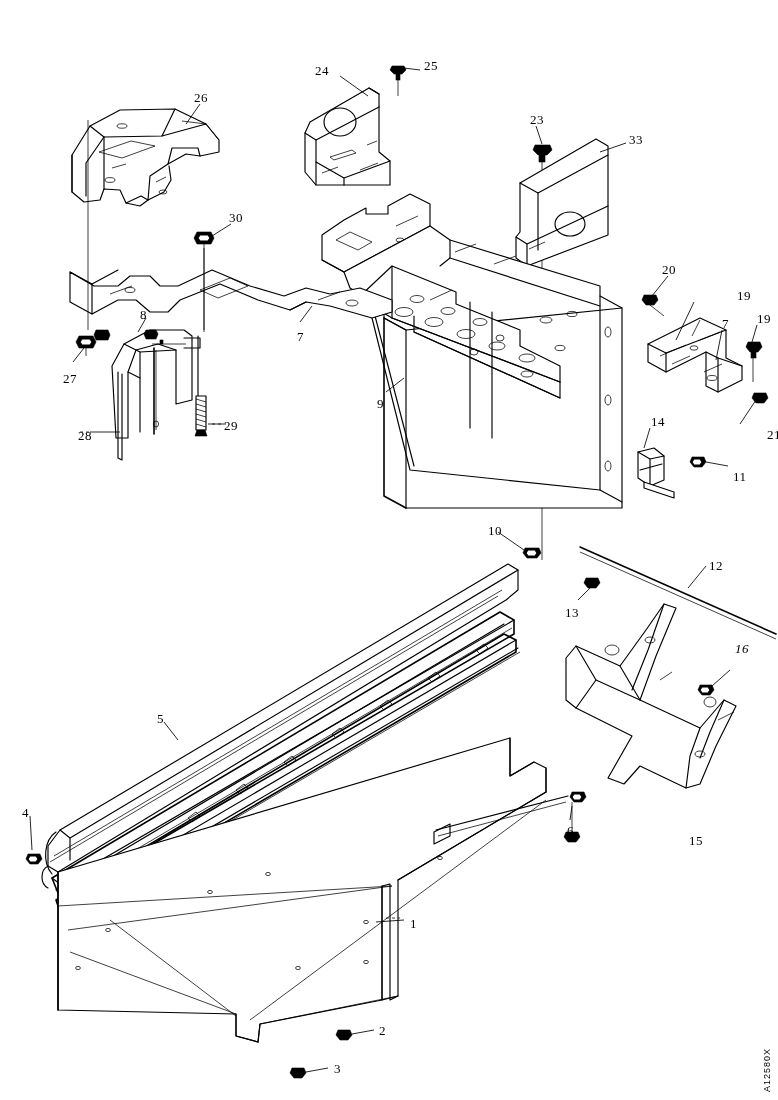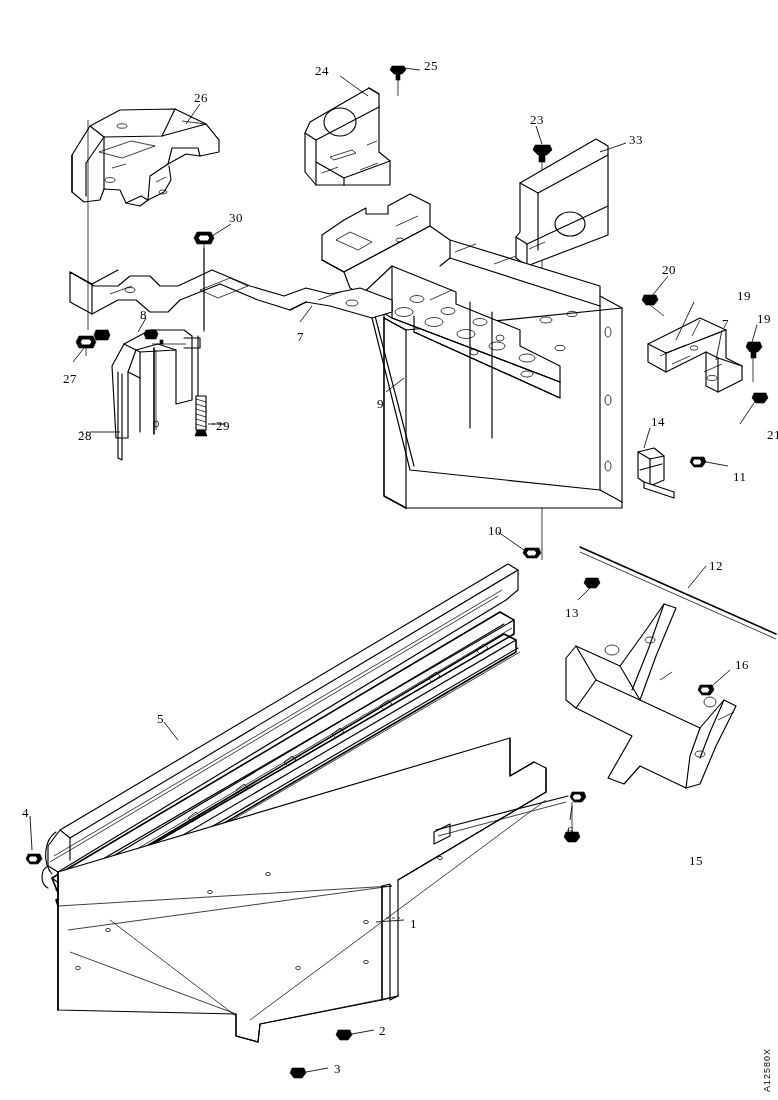--- a/index.html
+++ b/index.html
@@ -428,32 +428,32 @@
 <span class="num" style="left:157px;top:712px;">5</span>
 <span class="num" style="left:567px;top:824px;">6</span>
 <span class="num" style="left:297px;top:330px;">7</span>
 <span class="num" style="left:140px;top:308px;">8</span>
 <span class="num" style="left:377px;top:397px;">9</span>
 <span class="num" style="left:488px;top:524px;">10</span>
 <span class="num" style="left:733px;top:470px;">11</span>
 <span class="num" style="left:709px;top:559px;">12</span>
 <span class="num" style="left:565px;top:606px;">13</span>
 <span class="num" style="left:651px;top:415px;">14</span>
-<span class="num" style="left:689px;top:834px;margin-top:20px;">15</span>
-<span class="num" style="left:735px;top:658px;">16</span>
+<span class="num" style="left:689px;top:834px;">15</span>
+<span class="num" style="left:735px;top:642px;font-style:italic;">16</span>
 <span class="num" style="left:722px;top:317px;">7</span>
 <span class="num" style="left:757px;top:312px;">19</span>
 <span class="num" style="left:697px;top:289px;margin-left:40px;">19</span>
 <span class="num" style="left:662px;top:263px;">20</span>
 <span class="num" style="left:728px;top:428px;margin-left:39px;">21</span>
 <span class="num" style="left:629px;top:133px;">33</span>
 <span class="num" style="left:530px;top:113px;">23</span>
 <span class="num" style="left:315px;top:64px;">24</span>
 <span class="num" style="left:424px;top:59px;text-align:right;">25</span>
 <span class="num" style="left:194px;top:91px;text-align:right;">26</span>
 <span class="num" style="left:63px;top:372px;">27</span>
 <span class="num" style="left:70px;top:429px;margin-left:8px;">28</span>
-<span class="num" style="left:216px;top:419px;">29</span>
+<span class="num" style="left:224px;top:419px;">29</span>
 <span class="num" style="left:229px;top:211px;">30</span>
 
 <span class="wm">A12580X</span>
 
 </div>
 
 </body></html>

